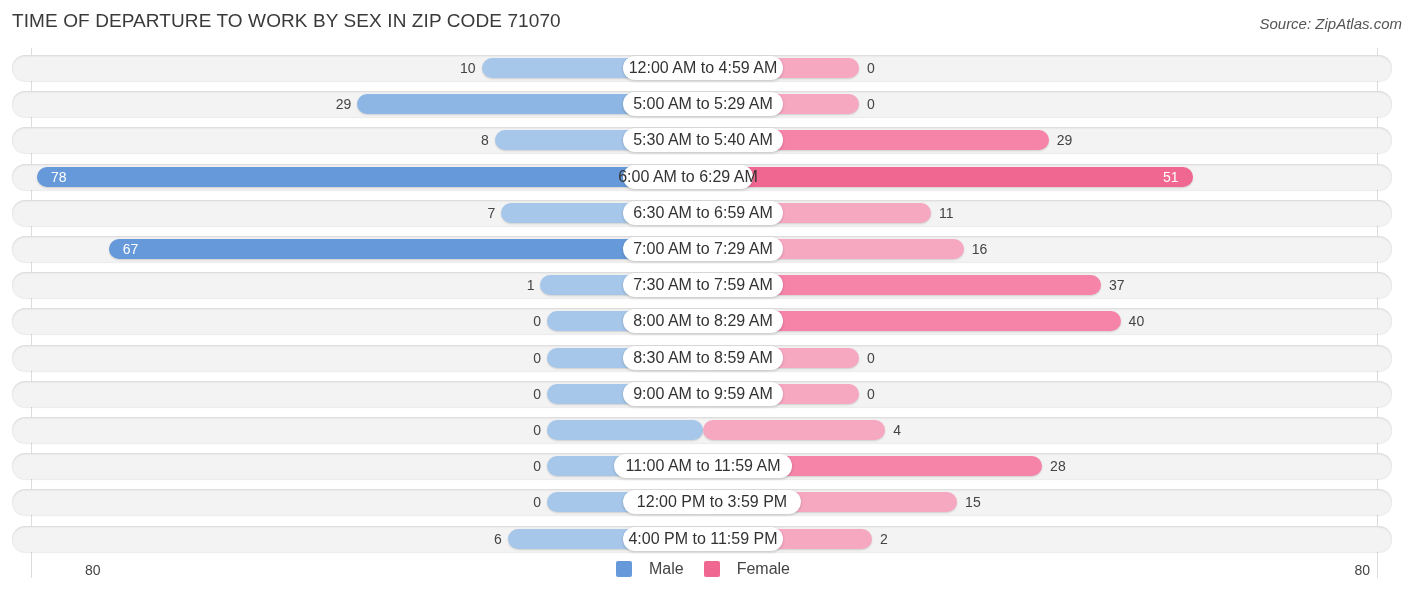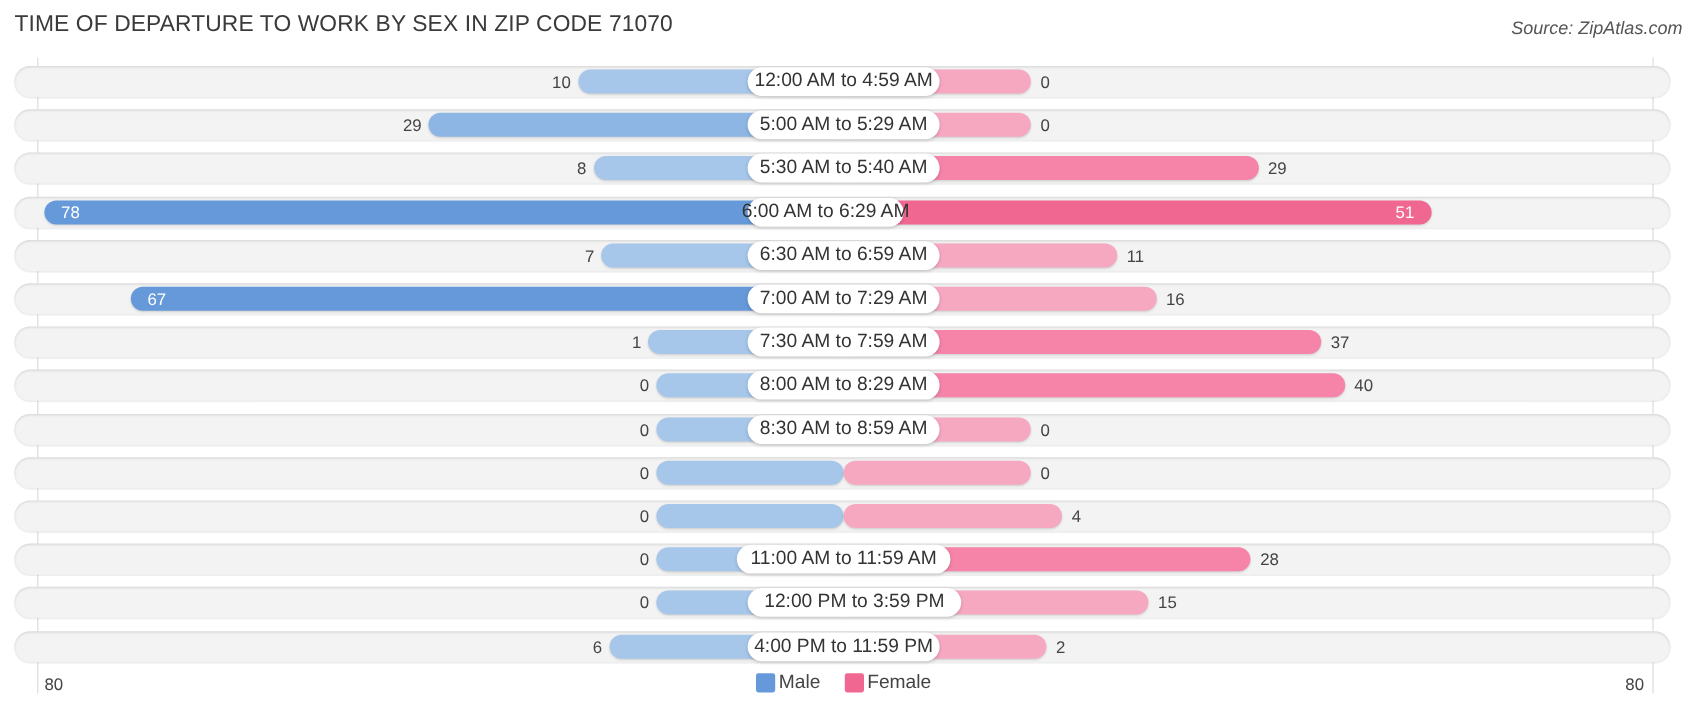--- a/index.html
+++ b/index.html
@@ -10,23 +10,23 @@
   .axis-line { position: absolute; top: 48px; height: 530px; width: 1px; background: #dcdcdc; }
   #rows { position: absolute; left: 0; top: 0; width: 1406px; height: 594px; }
   .row-bg { position: absolute; left: 12px; width: 1380px; height: 26px; border-radius: 13px;
             background: #f3f3f3; box-shadow: inset 0 1px 2px rgba(0,0,0,0.12), 0 1px 1px rgba(0,0,0,0.08); }
   .bar { position: absolute; height: 20px; border-radius: 10px; box-shadow: 0 1px 2px rgba(0,0,0,0.15); }
   .pill { position: absolute; height: 24px; border-radius: 12px; background: #fff;
           box-shadow: 0 1px 3px rgba(0,0,0,0.2); font-size: 16px; color: #333;
           display: flex; align-items: center; justify-content: center; white-space: nowrap; }
   .val { position: absolute; font-size: 14px; color: #444; line-height: 20px; }
   .val.inside { color: #fff; }
-  .tick { position: absolute; top: 562px; font-size: 14px; color: #444; }
+  .tick { position: absolute; top: 562px; font-size: 14px; color: #444; margin-left: 48px; }
   .legend { position: absolute; top: 560px; left: 0; width: 1406px; display: flex; justify-content: center; gap: 20px; font-size: 16px; color: #444; }
-  .legend-item { display: flex; align-items: center; gap: 3px; }
+  .legend-item { display: flex; align-items: center; gap: 17px; }
   .swatch { width: 16px; height: 16px; border-radius: 2px; }
 </style>
 </head>
 <body>
 
 <div class="title">TIME OF DEPARTURE TO WORK BY SEX IN ZIP CODE 71070</div>
 <div class="source">Source: ZipAtlas.com</div>
 
 <div class="axis-line" style="left:31px"></div>
 <div class="axis-line" style="left:1377px"></div>
@@ -84,20 +84,21 @@
     <div class="bar" style="top: 347.6px; left: 547px; width: 156px; background: rgb(166, 198, 234);"></div>
     <div class="bar" style="top: 347.6px; left: 703px; width: 156px; background: rgb(247, 168, 193);"></div>
     <div class="val" style="top: 347.6px; right: 865px;">0</div>
     <div class="val" style="top: 347.6px; left: 867px;">0</div>
     <div class="pill" style="top: 345.6px; left: 623px; width: 160px;">8:30 AM to 8:59 AM</div>
     <div class="row-bg" style="top: 380.8px;"></div>
     <div class="bar" style="top: 383.8px; left: 547px; width: 156px; background: rgb(166, 198, 234);"></div>
     <div class="bar" style="top: 383.8px; left: 703px; width: 156px; background: rgb(247, 168, 193);"></div>
     <div class="val" style="top: 383.8px; right: 865px;">0</div>
     <div class="val" style="top: 383.8px; left: 867px;">0</div>
+    <div class="pill" style="top: 381.8px; left: 623px; width: 160px;">9:00 AM to 9:59 AM</div>
     <div class="row-bg" style="top: 417px;"></div>
     <div class="bar" style="top: 420px; left: 547px; width: 156px; background: rgb(166, 198, 234);"></div>
     <div class="bar" style="top: 420px; left: 703px; width: 182.16px; background: rgb(247, 168, 193);"></div>
     <div class="val" style="top: 420px; right: 865px;">0</div>
     <div class="val" style="top: 420px; left: 893.16px;">4</div>
     <div class="row-bg" style="top: 453.2px;"></div>
     <div class="bar" style="top: 456.2px; left: 547px; width: 156px; background: rgb(166, 198, 234);"></div>
     <div class="bar" style="top: 456.2px; left: 703px; width: 339.12px; background: rgb(245, 132, 168);"></div>
     <div class="val" style="top: 456.2px; right: 865px;">0</div>
     <div class="val" style="top: 456.2px; left: 1050.12px;">28</div>

